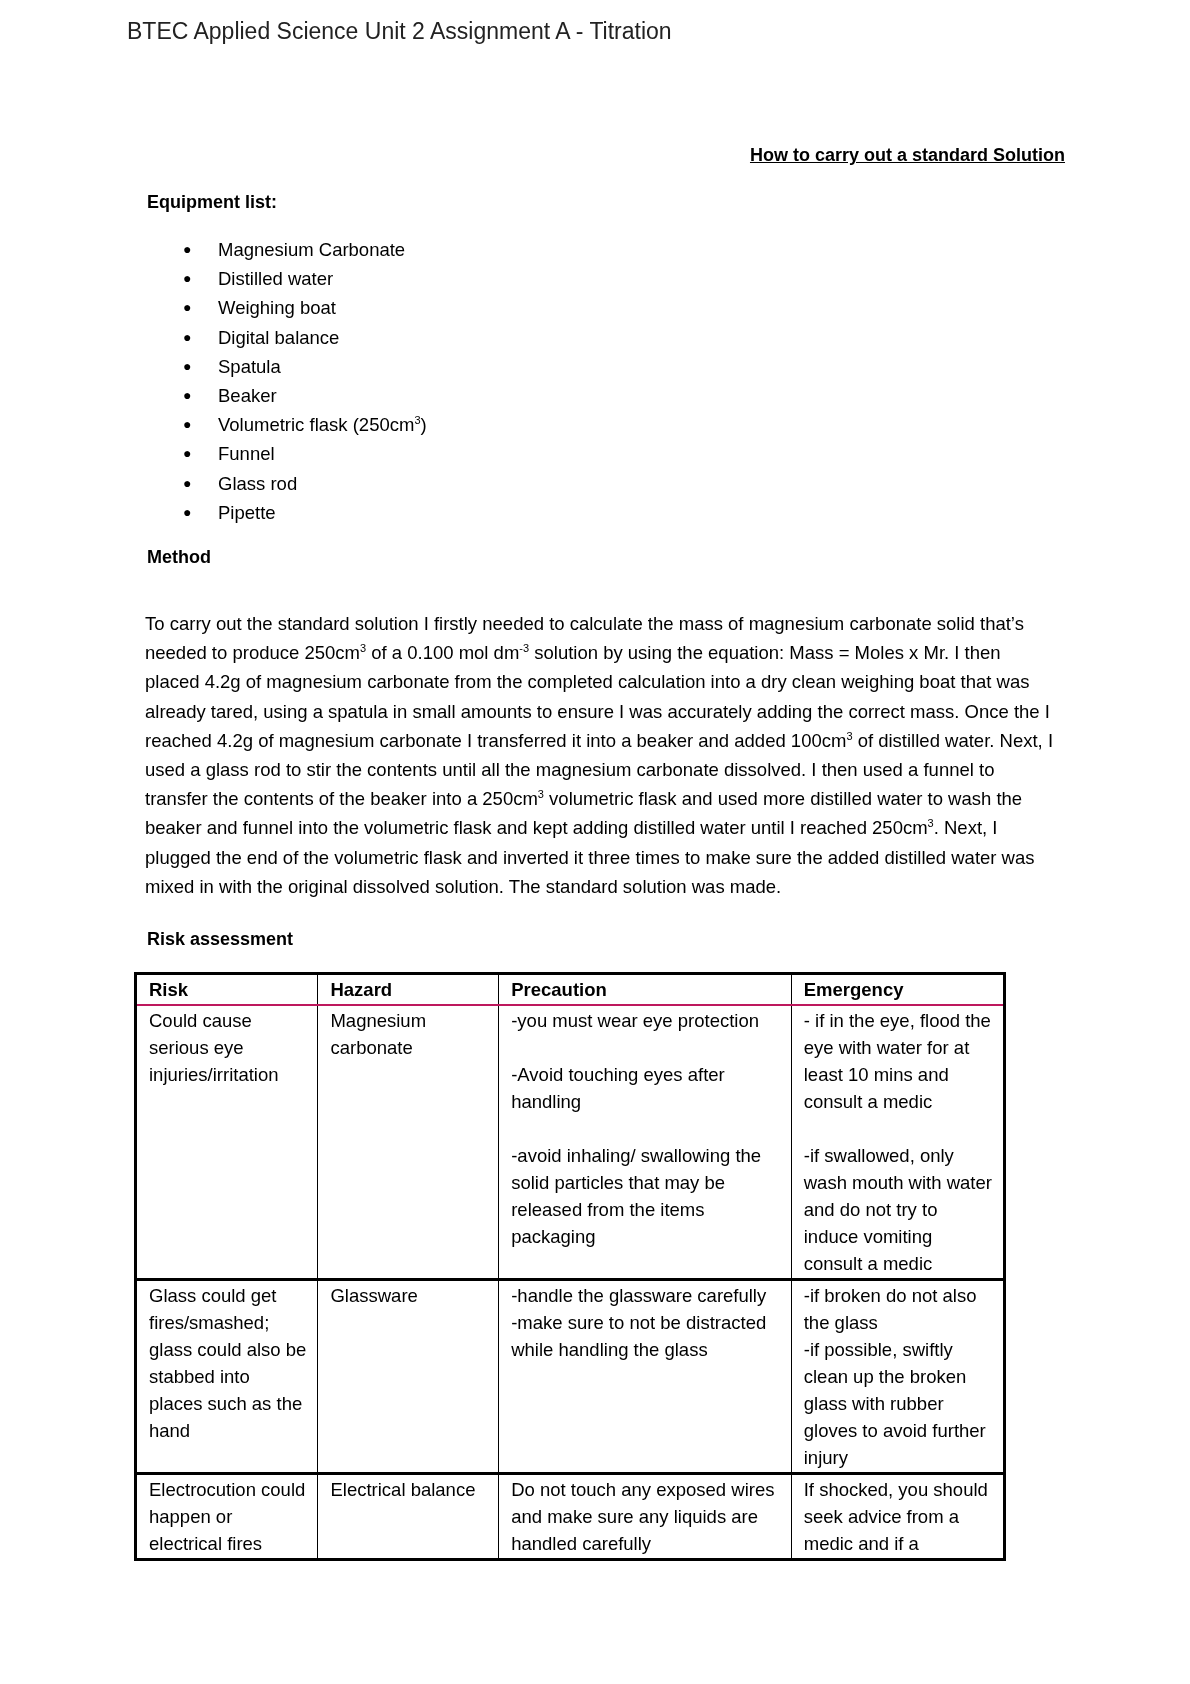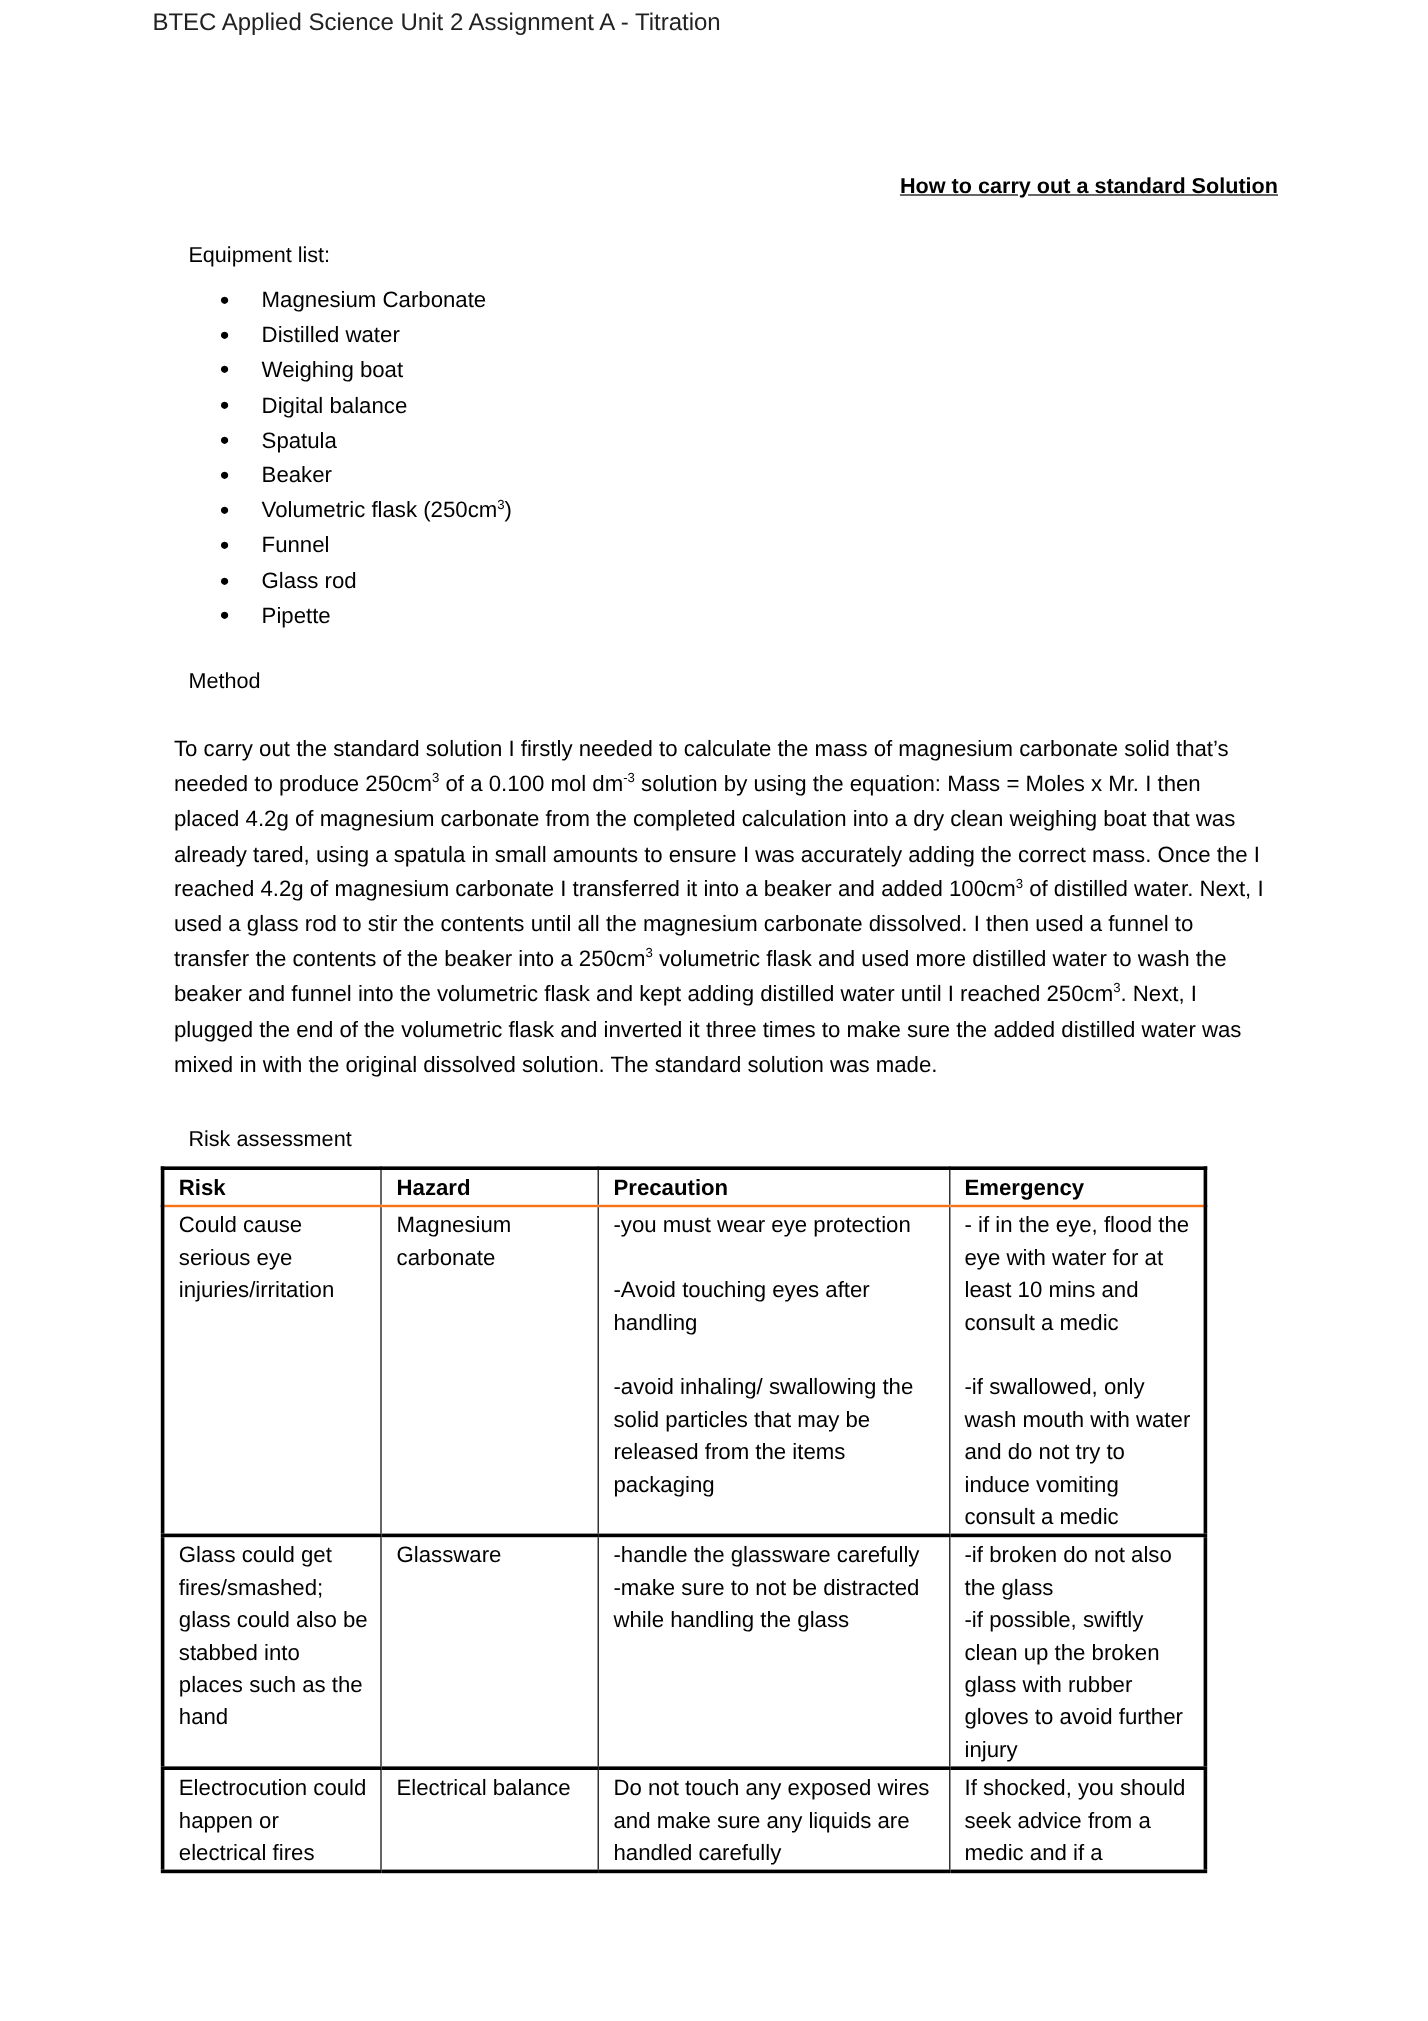--- a/index.html
+++ b/index.html
@@ -2,29 +2,29 @@
 <html><head>
 <meta charset="utf-8">
 <style>
   html, body { margin: 0; padding: 0; background: #ffffff; }
   body {
     width: 1190px; height: 1684px; position: relative; overflow: hidden;
     font-family: "Liberation Sans", "DejaVu Sans", sans-serif;
     color: #000000;
   }
   .header {
-    position: absolute; left: 127px; top: 8px;
-    font-size: 20px; color: #222;
+    position: absolute; left: 127px; top: 18px;
+    font-size: 23px; color: #222;
   }
   .content { position: absolute; left: 145px; top: 145px; width: 920px; }
   .title {
     font-weight: bold; text-decoration: underline; font-size: 18px;
     margin: 0; height: 22px; text-align: right;
   }
-  .subhead { font-weight: normal; font-size: 18px; margin: 12px; }
+  .subhead { font-weight: bold; font-size: 18px; margin: 2px; }
   .eq-head { position: absolute; top: 45px; left: 0; }
   ul.equip {
     position: absolute; top: 90px; left: 0; margin: 0; padding: 0; list-style: none;
   }
   ul.equip li {
     font-size: 18.5px; height: 29.2px; line-height: 29.2px; position: relative; padding-left: 73px;
   }
   ul.equip li .bullet { position: absolute; left: 38px; top: 0; font-size: 14px; }
   .method-head { position: absolute; top: 400px; left: 0; }
   .method-text {
@@ -36,21 +36,21 @@
   table.risk {
     position: absolute; left: 134px; top: 972px; width: 872px;
     border-collapse: collapse; font-size: 18.5px;
     border: 3px solid #000;
   }
   table.risk th, table.risk td {
     border-left: 1px solid #000; border-right: 1px solid #000;
     text-align: left; vertical-align: top; padding: 1px 11px 1px 12px;
     line-height: 27px;
   }
-  table.risk th { font-weight: bold; border-bottom: 2px solid #f97316; }
+  table.risk th { font-weight: bold; border-bottom: 2px solid #be185d; }
   table.risk tr.row td { border-bottom: 3px solid #000; margin-top: 34px; }
   .c1 { width: 158px; } .c2 { width: 158px; } .c3 { width: 272px; } .c4 { width: 190px; }
   .para { display: block; }
   .gap { display: block; height: 27px; }
 </style>
 </head>
 <body>
 
 <div class="header">BTEC Applied Science Unit 2 Assignment A - Titration</div>
 

